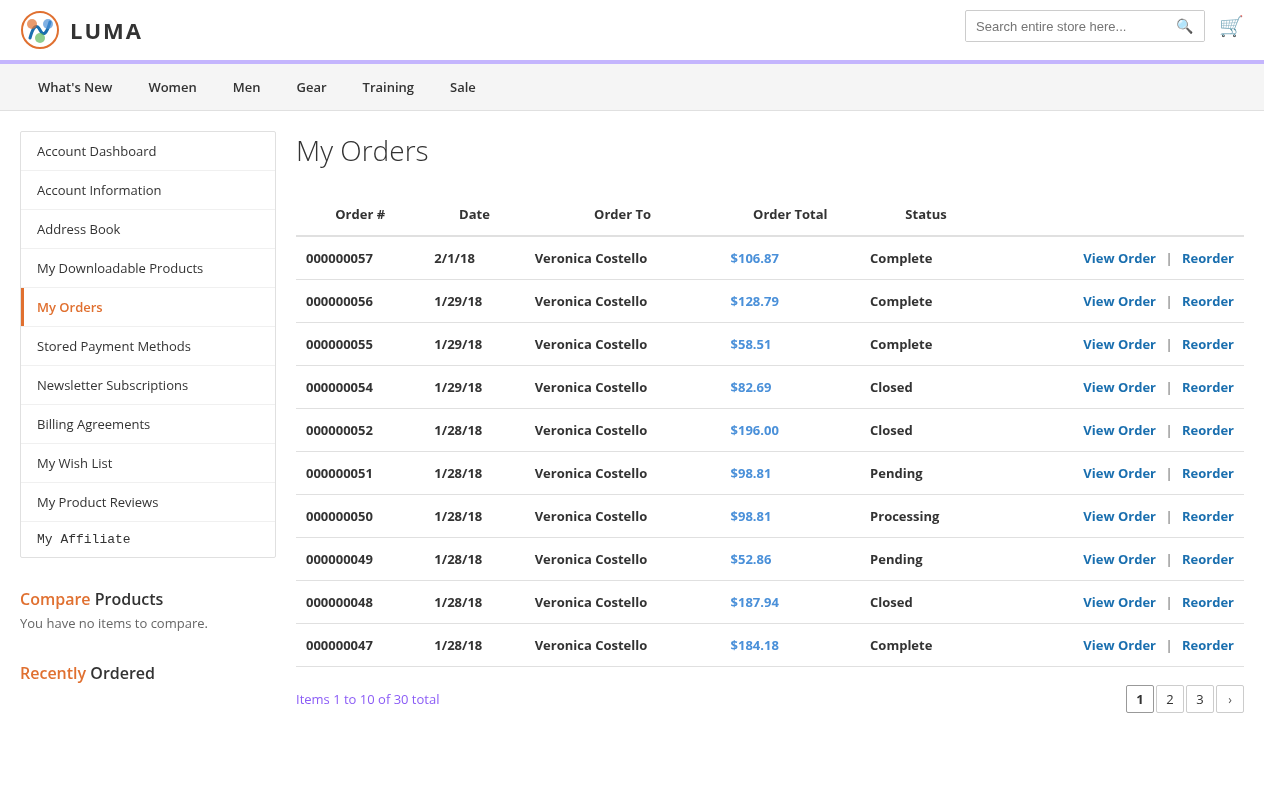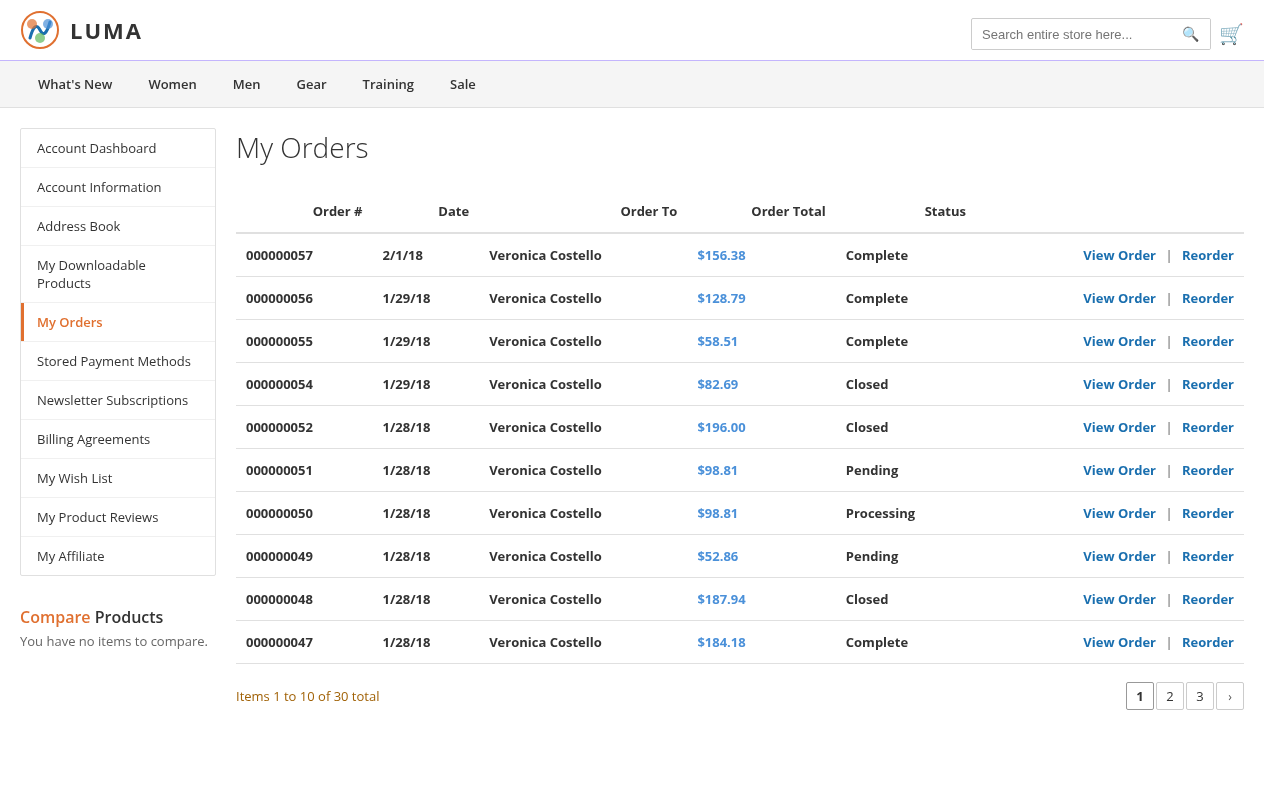--- a/index.html
+++ b/index.html
@@ -1,45 +1,45 @@
 <!DOCTYPE html>
 <html><head>
   <meta charset="utf-8">
   <style>
     * { box-sizing: border-box; margin: 0; padding: 0; }
     body { font-family: 'Open Sans', Arial, sans-serif; font-size: 14px; color: #333; background: #fff; }
 
     
     .header {
       display: flex;
-      align-items: flex-end;
+      align-items: flex-start;
       justify-content: space-between;
       padding: 10px 20px;
-      border-bottom: 1px solid #c4b5fd;
+      border-bottom: 4px solid #c4b5fd;
       background: #fff;
     }
     .logo-area {
       display: flex;
       align-items: center;
       gap: 10px;
     }
     .logo-icon {
       width: 40px;
       height: 40px;
     }
     .logo-text {
       font-size: 22px;
       font-weight: 700;
       color: #333;
       letter-spacing: 2px;
     }
     .header-right {
       display: flex;
       align-items: center;
-      gap: 8px;
+      gap: 14px;
     }
     .search-bar {
       display: flex;
       align-items: center;
       border: 1px solid #ccc;
       border-radius: 2px;
       overflow: hidden;
       width: 240px;
     }
     .search-bar input {
@@ -89,34 +89,35 @@
     .main-layout {
       display: flex;
       max-width: 1264px;
       margin: 0 auto;
       padding: 20px 20px;
       gap: 20px;
     }
 
     
     .sidebar {
-      width: 196px;
+      width: 256px;
       flex-shrink: 0;
     }
     .sidebar-menu {
       list-style: none;
       border: 1px solid #e0e0e0;
       border-radius: 2px;
       background: #fff;
     }
     .sidebar-menu li {
       border-bottom: 1px solid #f0f0f0;
     }
     .sidebar-menu li:last-child {
       border-bottom: none;
+      font-family: Liberation Mono, monospace;
     }
     .sidebar-menu a {
       display: block;
       padding: 10px 16px;
       color: #333;
       text-decoration: none;
       font-size: 13px;
     }
     .sidebar-menu li.active a {
       color: #e07030;
@@ -155,21 +156,21 @@
       color: #333;
       margin-bottom: 24px;
     }
 
     
     .orders-table {
       width: 100%;
       border-collapse: collapse;
     }
     .orders-table th {
-      text-align: right;
+      text-align: center;
       padding: 12px 10px;
       font-size: 13px;
       font-weight: 700;
       color: #333;
       border-bottom: 2px solid #e0e0e0;
     }
     .orders-table td {
       padding: 12px 10px;
       font-size: 13px;
       color: #333;
@@ -194,21 +195,21 @@
 
     
     .pagination-area {
       display: flex;
       align-items: center;
       justify-content: space-between;
       margin-top: 18px;
     }
     .pagination-info {
       font-size: 13px;
-      color: #a16207;
+      color: #8b5cf6;
     }
     .pagination-pages {
       display: flex;
       align-items: center;
       gap: 2px;
     }
     .page-btn {
       display: inline-flex;
       align-items: center;
       justify-content: center;
@@ -304,20 +305,25 @@
     </ul>
 
     <div class="sidebar-section">
       <div class="sidebar-section-title">
         <span style="color:#e07030;">Compare</span>
         <span>Products</span>
       </div>
       <p class="sidebar-compare-text">You have no items to compare.</p>
     </div>
 
+    <div class="sidebar-section">
+      <div class="recently-ordered-title">
+        <span style="color:#e07030;">Recently</span><span> Ordered</span>
+      </div>
+    </div>
   </aside>
 
   <main class="main-content">
     <h1 class="page-title">My Orders</h1>
 
     <table class="orders-table">
       <thead>
         <tr>
           <th>Order #</th>
           <th>Date</th>
@@ -325,21 +331,21 @@
           <th>Order Total</th>
           <th>Status</th>
           <th></th>
         </tr>
       </thead>
       <tbody id="orders-tbody">
       <tr>
       <td>000000057</td>
       <td>2/1/18</td>
       <td>Veronica Costello</td>
-      <td style="color:#4a90d9;">$156.38</td>
+      <td style="color:#4a90d9;">$106.87</td>
       <td>Complete</td>
       <td class="actions">
         <a href="#">View Order</a>
         <span class="sep"> | </span>
         <a href="#">Reorder</a>
       </td>
     </tr>
           <tr>
       <td>000000056</td>
       <td>1/29/18</td>

